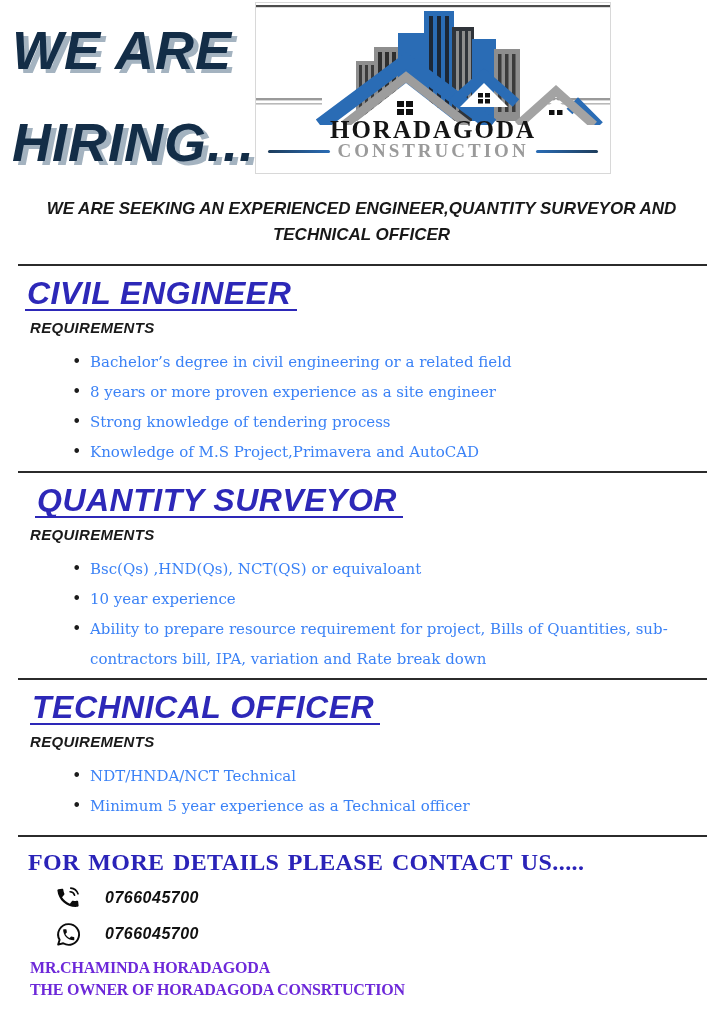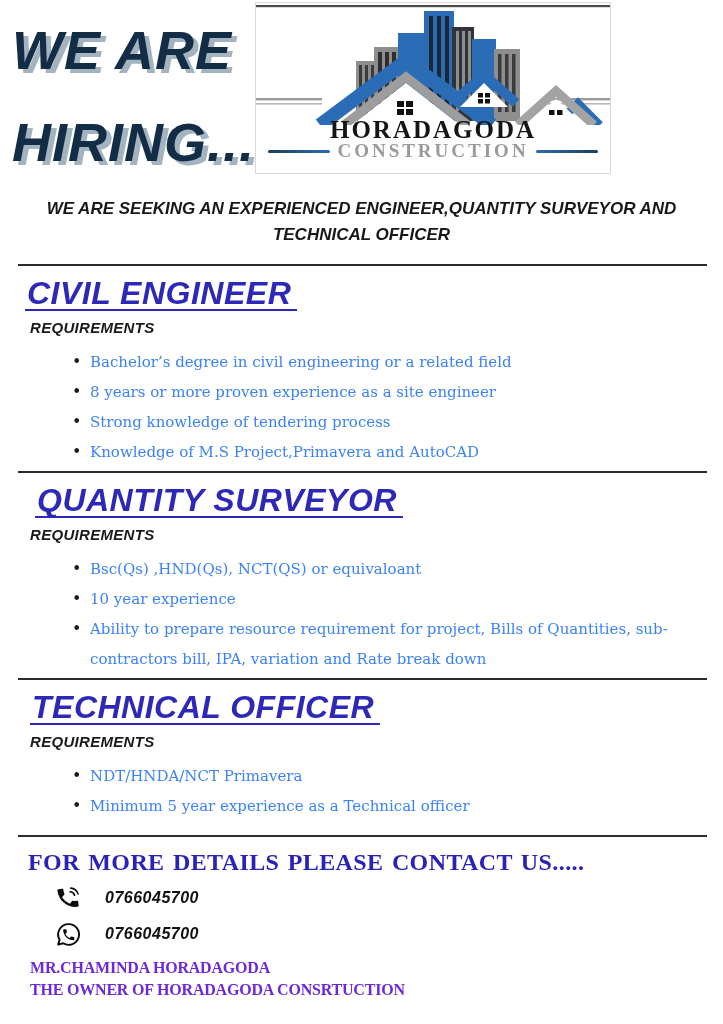--- a/index.html
+++ b/index.html
@@ -220,21 +220,21 @@
       <li>Ability to prepare resource requirement for project, Bills of Quantities, sub-contractors bill, IPA, variation and Rate break down</li>
     </ul>
   </section>
 
   <hr class="rule">
 
   <section>
     <h2 class="job-title to">TECHNICAL OFFICER</h2>
     <div class="req-label">REQUIREMENTS</div>
     <ul class="req-list">
-      <li>NDT/HNDA/NCT Primavera</li>
+      <li>NDT/HNDA/NCT Technical</li>
       <li>Minimum 5 year experience as a Technical officer</li>
     </ul>
   </section>
 
   <hr class="rule" style="margin-top:14px;">
 
   <section>
     <div class="contact-header">FOR MORE DETAILS PLEASE CONTACT US.....</div>
 
     <div class="contact-row">

